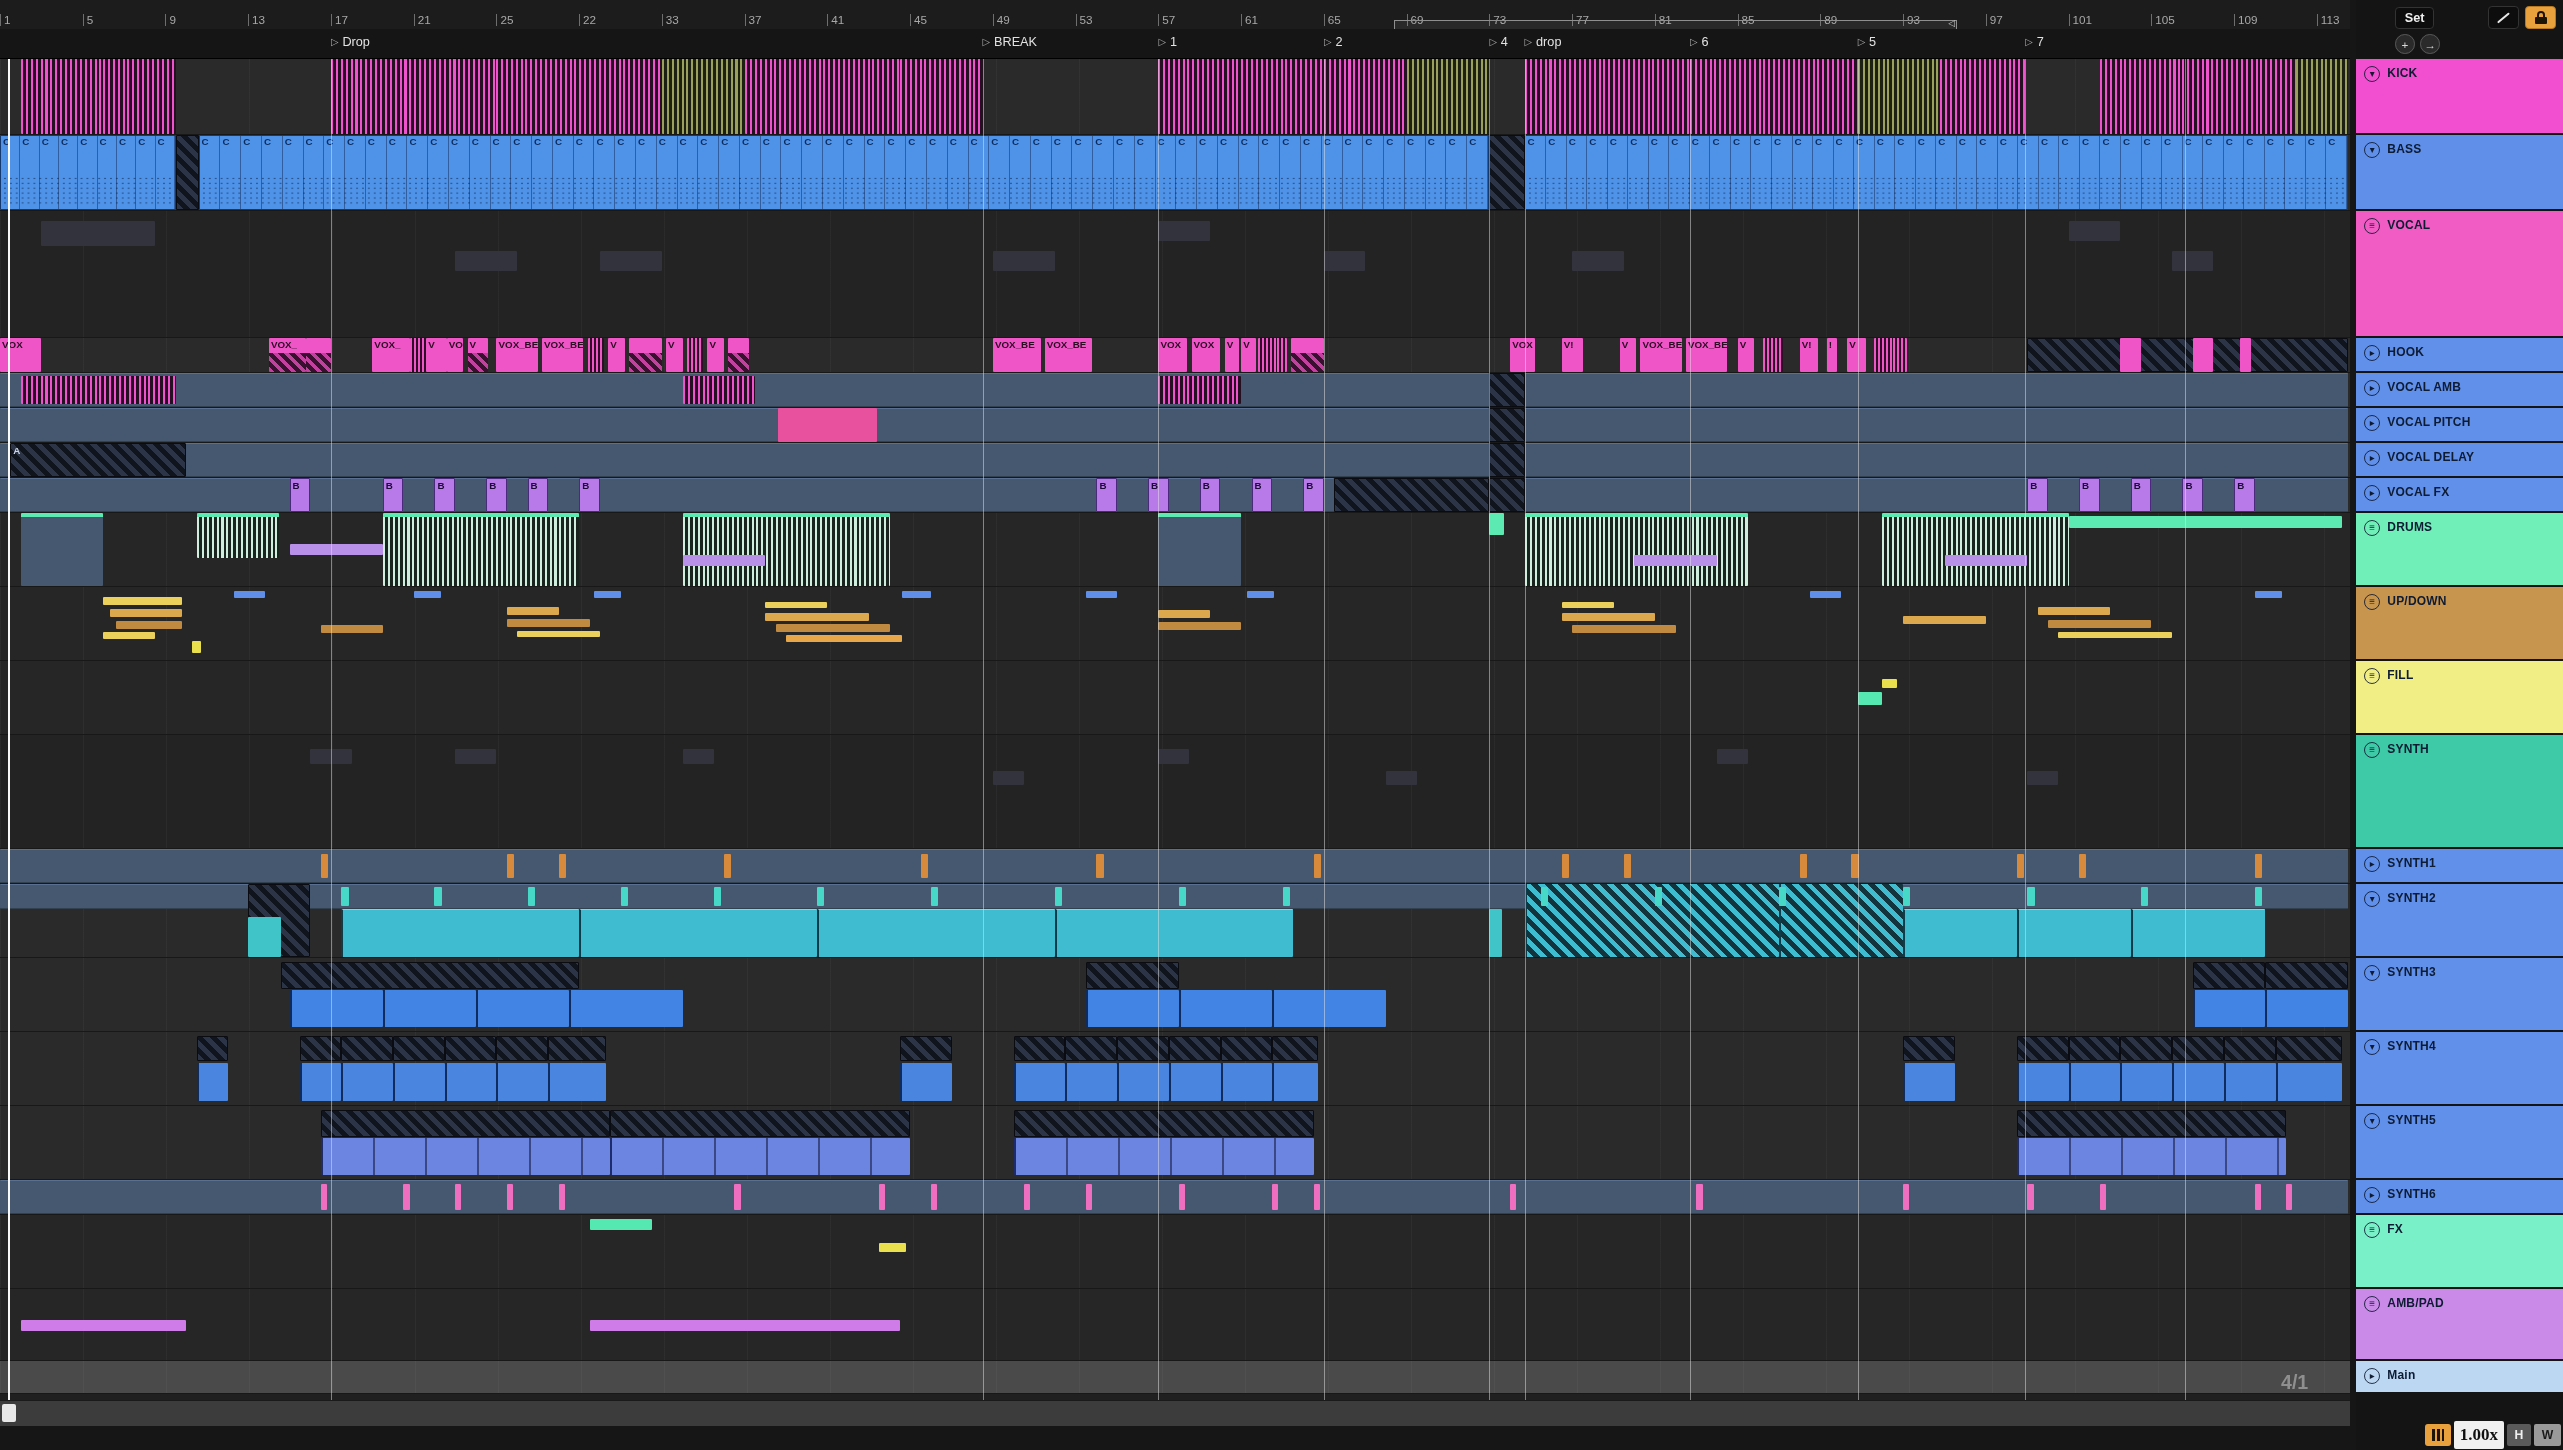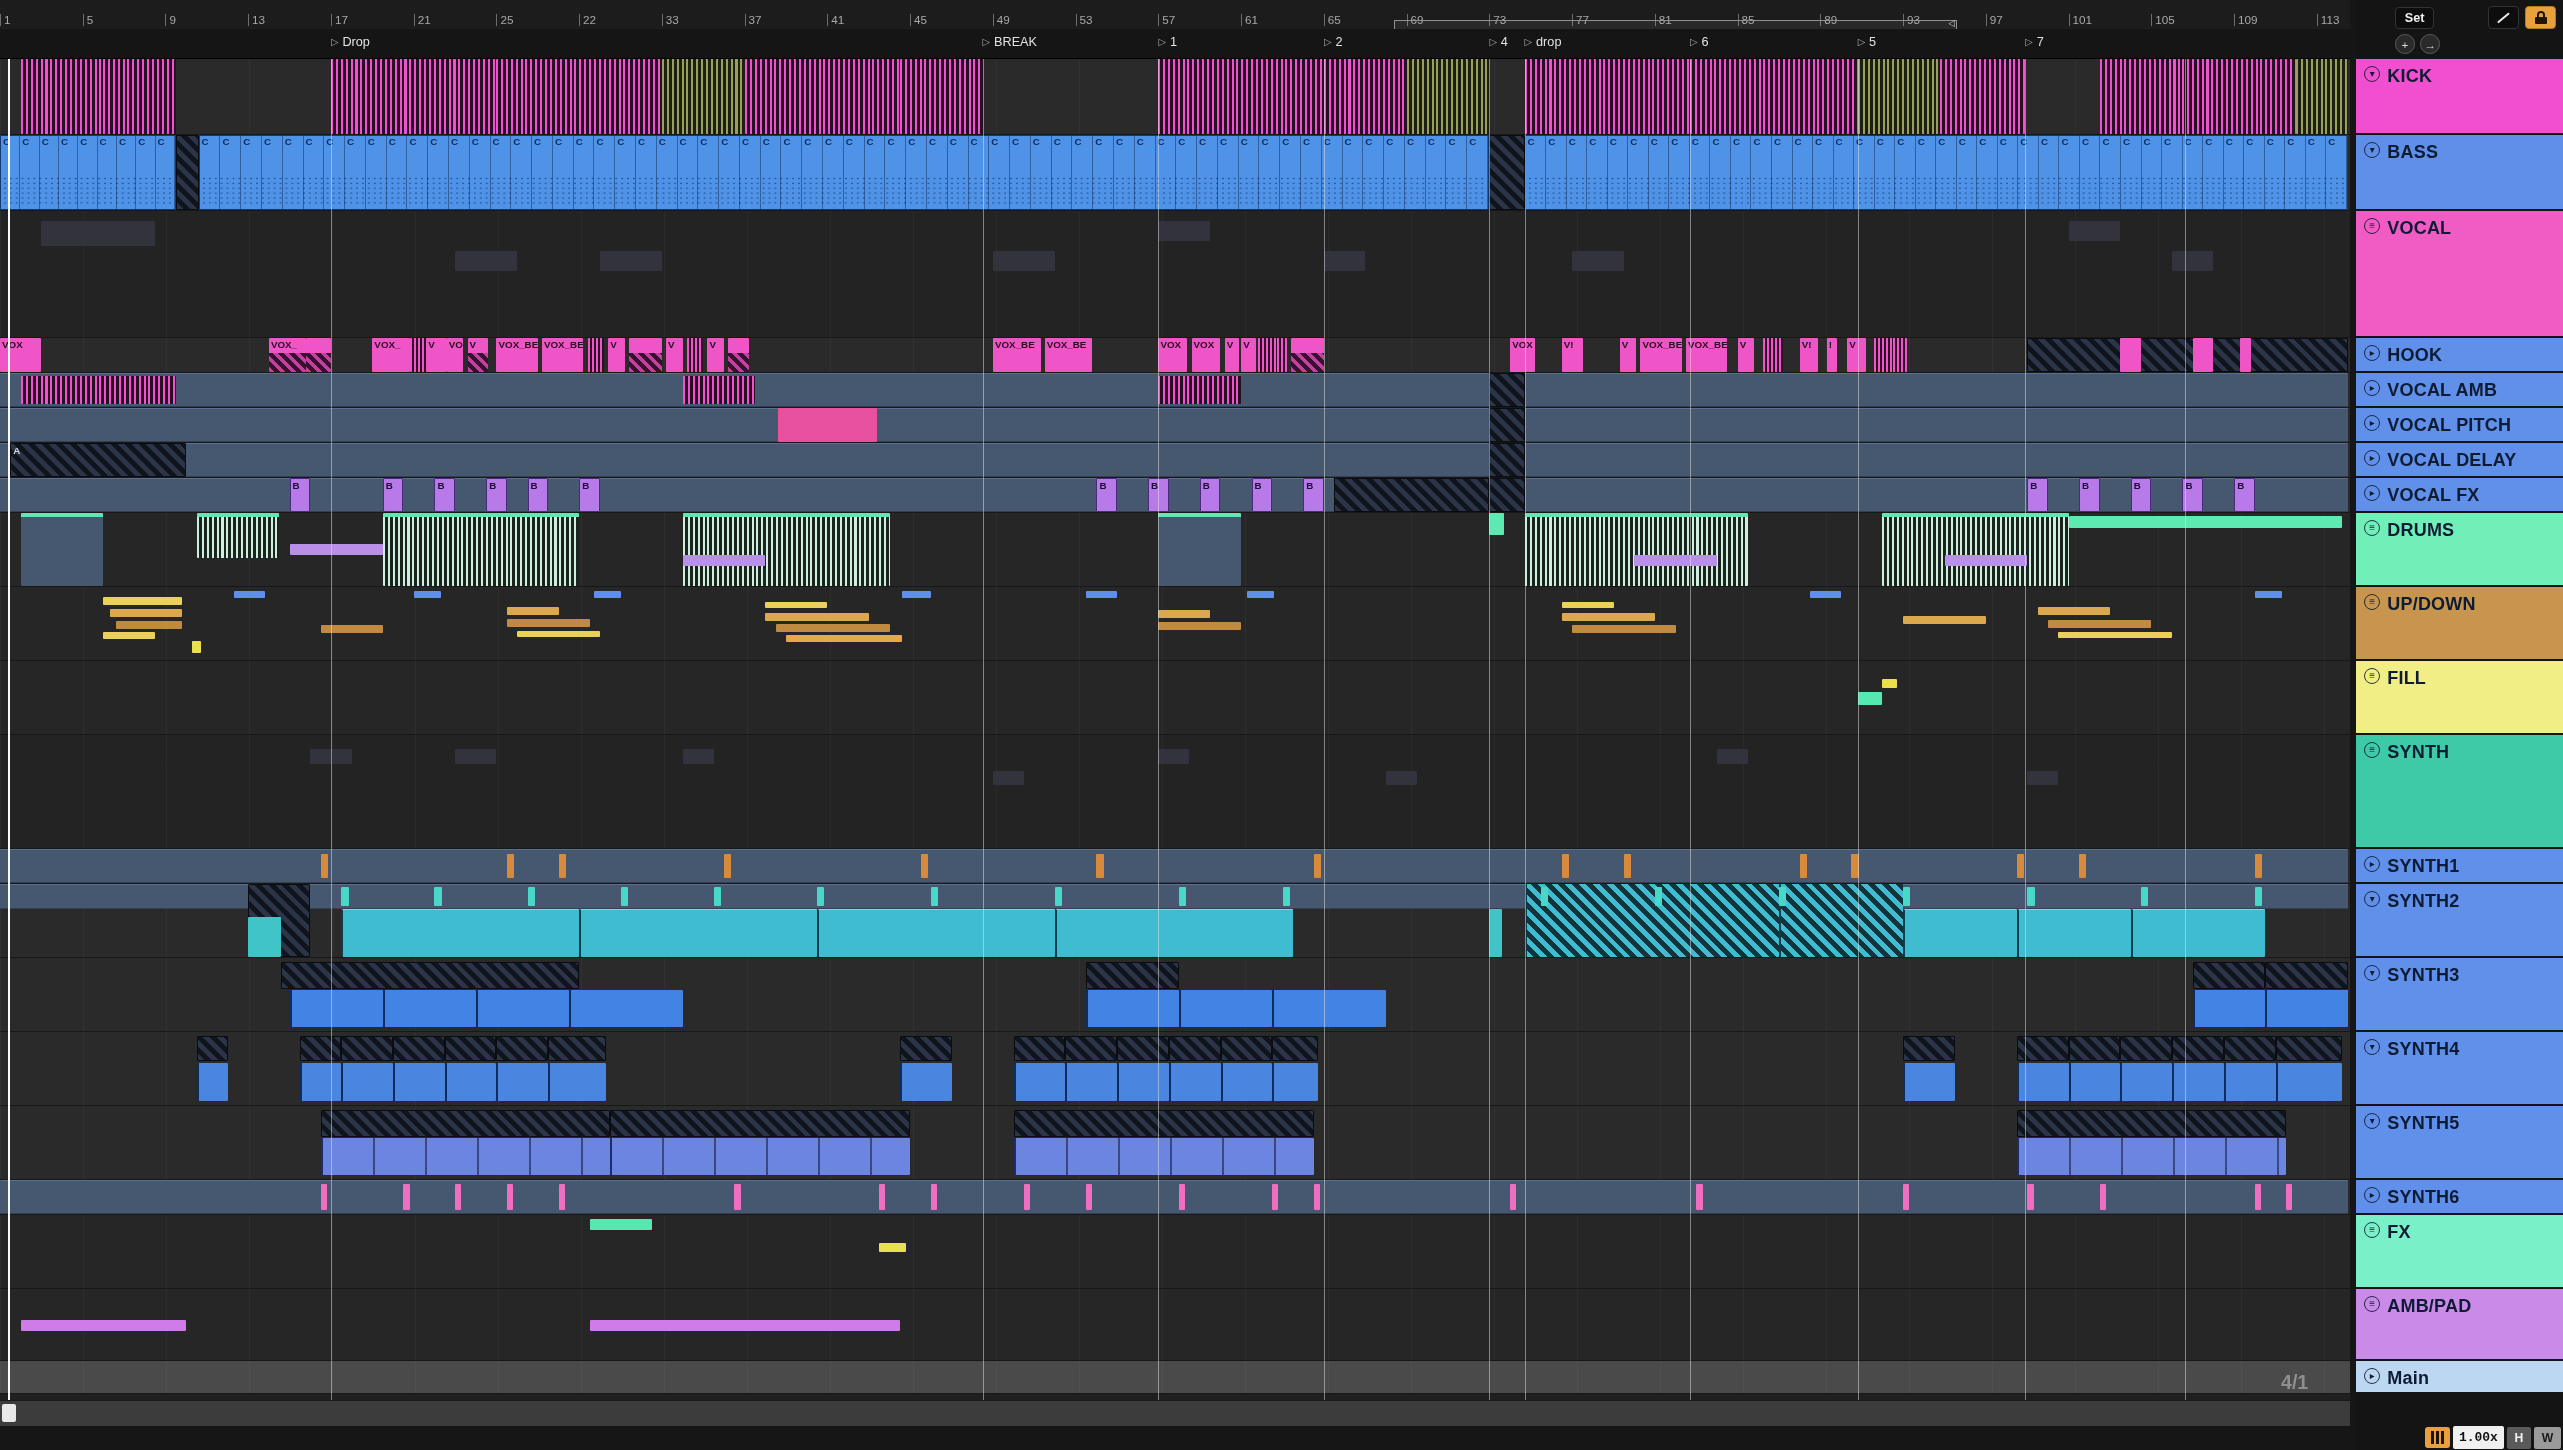--- a/index.html
+++ b/index.html
@@ -71,26 +71,26 @@
   .lockicon .shackle{position:absolute;top:0;left:2px;width:7.8px;height:6.9px;box-sizing:border-box;border:2px solid #1d1405;border-bottom:none;border-radius:3.9px 3.9px 0 0;}
   .lockicon .lockbody{position:absolute;bottom:0;left:0;width:11.7px;height:6.9px;background:#1d1405;border-radius:1px;}
   .ctl2{display:flex;gap:5.9px;padding:4.9px 0 0 39px;}
   .circ{width:19.6px;height:19.6px;border-radius:50%;background:#2a2a2a;border:1px solid #5a5a5a;color:#d8d8d8;
         font-size:11.7px;display:flex;align-items:center;justify-content:center;font-family:inherit;cursor:pointer;padding:0;}
   #headerList{position:absolute;top:59px;left:0;right:0;}
   .thead{position:relative;display:flex;align-items:flex-start;gap:6.9px;padding:6.9px 7.8px;box-sizing:border-box;
          border-bottom:2px solid #141414;cursor:pointer;}
   .hicon{flex:none;width:16.6px;height:16.6px;box-sizing:border-box;border-radius:50%;border:1.5px solid rgba(12,24,46,0.85);
          color:rgba(10,20,40,0.95);font-size:9.8px;line-height:1;display:flex;align-items:center;justify-content:center;}
-  .hlabel{font-size:18px;font-weight:bold;color:#0d1b33;letter-spacing:0.2px;line-height:1.2;}
+  .hlabel{font-size:12px;font-weight:bold;color:#0d1b33;letter-spacing:0.2px;line-height:1.2;}
   .botctl{position:absolute;bottom:2px;right:2.9px;display:flex;gap:2.9px;align-items:center;}
   .meterbtn{width:25.5px;height:21.5px;background:#e8a13c;border:none;border-radius:2.9px;display:flex;align-items:center;justify-content:center;cursor:pointer;}
   .metericon{display:block;width:12.7px;height:12.7px;
      background:linear-gradient(90deg,#1d1405 0 2.9px,transparent 2.9px 4.9px,#1d1405 4.9px 7.8px,transparent 7.8px 9.8px,#1d1405 9.8px 12.7px);}
-  .zoomlbl{background:#f0f0f0;color:#111;font-size:13px;font-weight:bold;padding:3.9px 5.9px;border-radius:2px;border:none;font-family:Liberation Mono, monospace;cursor:pointer;}
+  .zoomlbl{background:#f0f0f0;color:#111;font-size:17px;font-weight:bold;padding:3.9px 5.9px;border-radius:2px;border:none;font-family:Liberation Serif, serif;cursor:pointer;}
   .hw{background:#5a5a5a;color:#efefef;font-size:12.2px;font-weight:bold;padding:3.9px 7.8px;border-radius:2px;border:none;font-family:inherit;cursor:pointer;}
   .hw.w{background:#9a9a9a;color:#1a1a1a;}
 </style>
 </head>
 <body>
 
 <div class="app">
 
   <div class="arrange">
     <div class="barruler" id="barruler">

